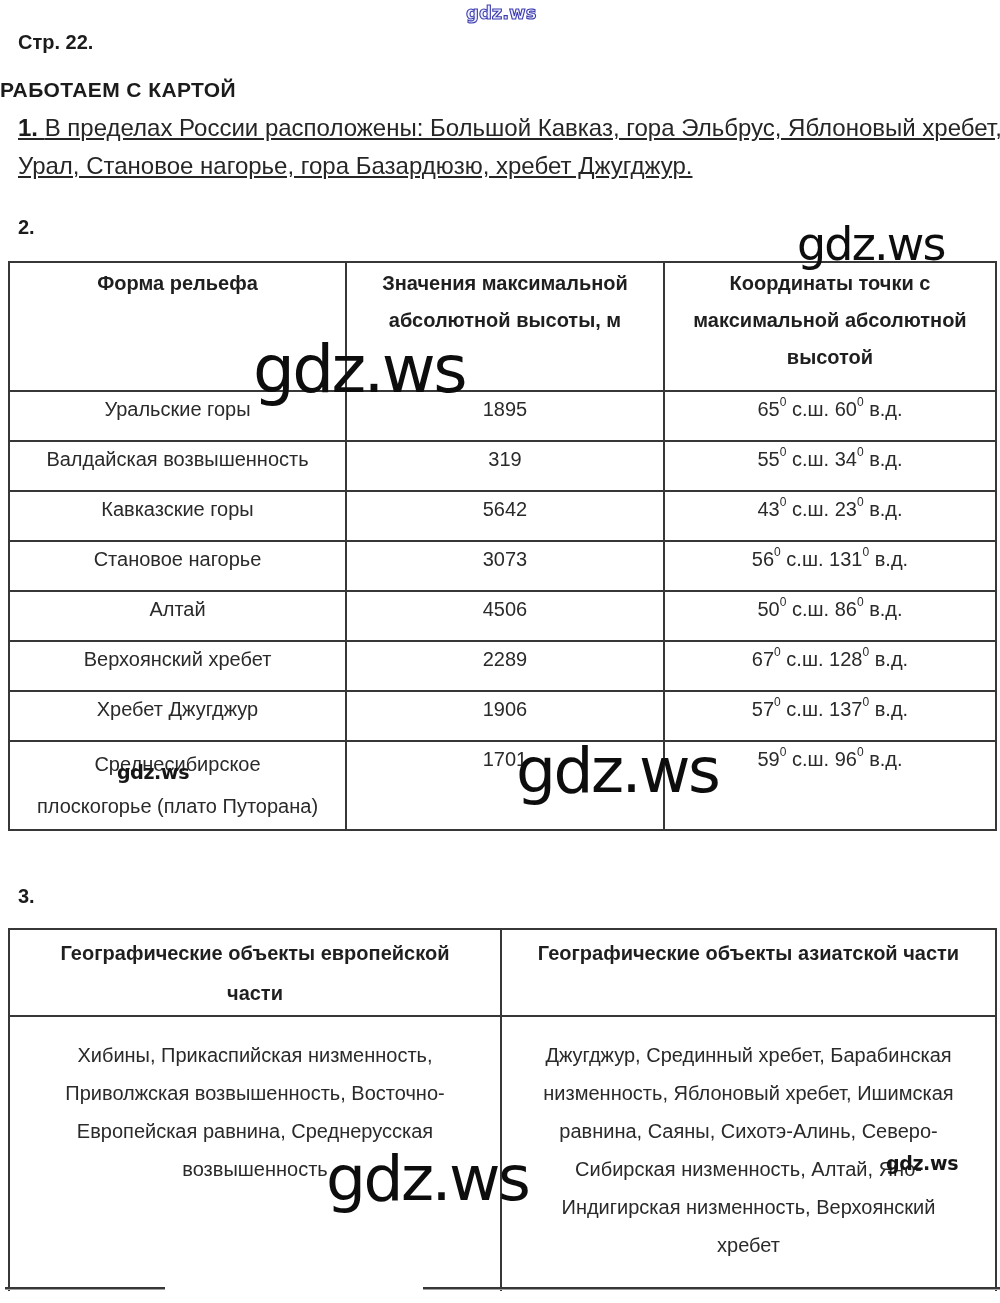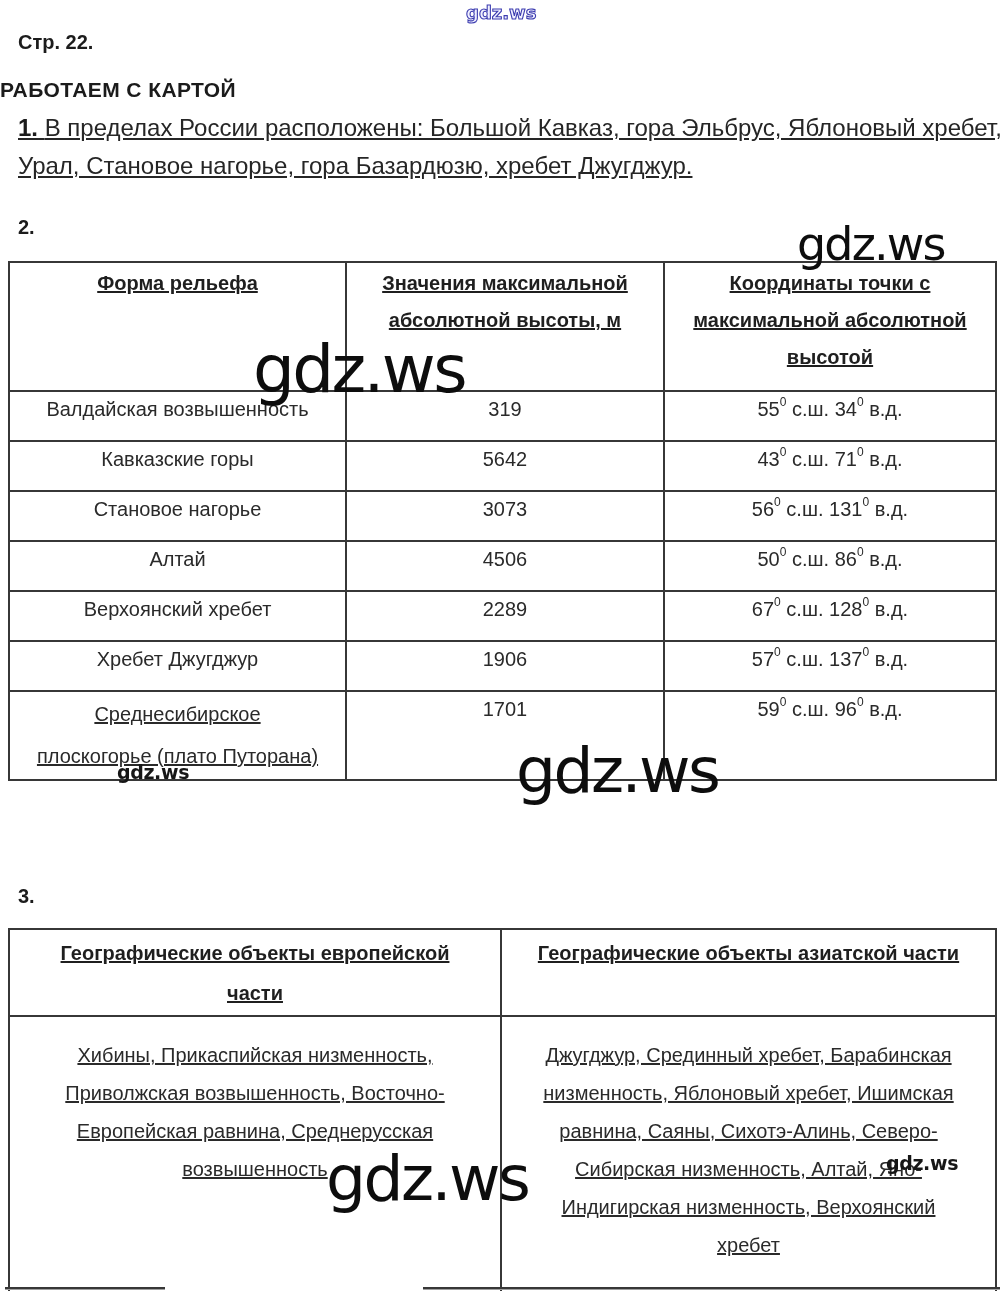--- a/index.html
+++ b/index.html
@@ -17,21 +17,21 @@
   .title { position: absolute; left: 0; top: 78px; width: 1000px; text-align: left; font-size: 21px; font-weight: bold; color: #1b1b1b; letter-spacing: 0.4px; }
   .task1 { position: absolute; left: 18px; top: 109px; width: 975px; font-size: 24px; line-height: 38px; white-space: nowrap; color: #262626; text-decoration: underline; }
   .task1 .num { font-weight: bold; color: #1c1c1c; }
   .num-label { position: absolute; left: 18px; font-size: 20px; font-weight: bold; color: #1c1c1c; }
   #num2 { top: 216px; }
   #num3 { top: 885px; }
 
   
   table { position: absolute; left: 8px; width: 987px; border-collapse: collapse; table-layout: fixed; }
   th, td { font-size: 20px; vertical-align: top; text-align: center; color: #2a2a2a; }
-  .tline { white-space: nowrap; text-decoration: underline; }
+  .tline { white-space: nowrap; }
 
   .t1 { top: 261px; }
   .t1 th, .t1 td { border: 2px solid #373737; }
   .t1 tr.head { height: 129px; }
   .t1 th { font-weight: bold; color: #1f1f1f; line-height: 37px; padding-top: 2px; }
   .t1 tr.r { height: 50px; }
   .t1 tr.r-tall { height: 89px; }
   .t1 td { padding-top: 6px; line-height: 22px; }
   .t1 td.name-tall { padding-top: 1px; line-height: 42px; margin-left: 37px; }
   sup.deg { font-size: 12px; line-height: 0; vertical-align: super; position: relative; top: -2px; }
@@ -86,28 +86,33 @@
           <div class="tline">Значения максимальной</div>
           <div class="tline">абсолютной высоты, м</div>
         </th>
     <th>
           <div class="tline">Координаты точки с</div>
           <div class="tline">максимальной абсолютной</div>
           <div class="tline">высотой</div>
         </th>
   </tr>
   <tr class="r">
+    <td>Уральские горы</td>
+    <td>1895</td>
+    <td><span>65</span><sup class="deg">0</sup> <span>с.ш.</span> <span>60</span><sup class="deg">0</sup> <span>в.д.</span></td>
+  </tr>
+  <tr class="r">
     <td>Валдайская возвышенность</td>
     <td>319</td>
     <td><span>55</span><sup class="deg">0</sup> <span>с.ш.</span> <span>34</span><sup class="deg">0</sup> <span>в.д.</span></td>
   </tr>
   <tr class="r">
     <td>Кавказские горы</td>
     <td>5642</td>
-    <td><span>43</span><sup class="deg">0</sup> <span>с.ш.</span> <span>71</span><sup class="deg">0</sup> <span>в.д.</span></td>
+    <td><span>43</span><sup class="deg">0</sup> <span>с.ш.</span> <span>23</span><sup class="deg">0</sup> <span>в.д.</span></td>
   </tr>
   <tr class="r">
     <td>Становое нагорье</td>
     <td>3073</td>
     <td><span>56</span><sup class="deg">0</sup> <span>с.ш.</span> <span>131</span><sup class="deg">0</sup> <span>в.д.</span></td>
   </tr>
   <tr class="r">
     <td>Алтай</td>
     <td>4506</td>
     <td><span>50</span><sup class="deg">0</sup> <span>с.ш.</span> <span>86</span><sup class="deg">0</sup> <span>в.д.</span></td>

